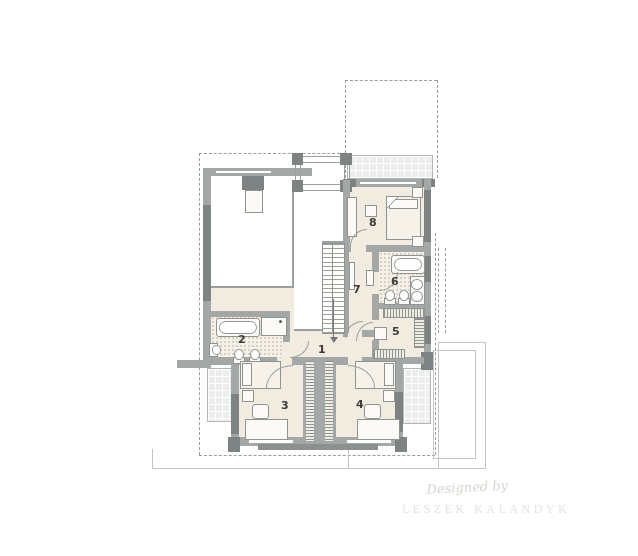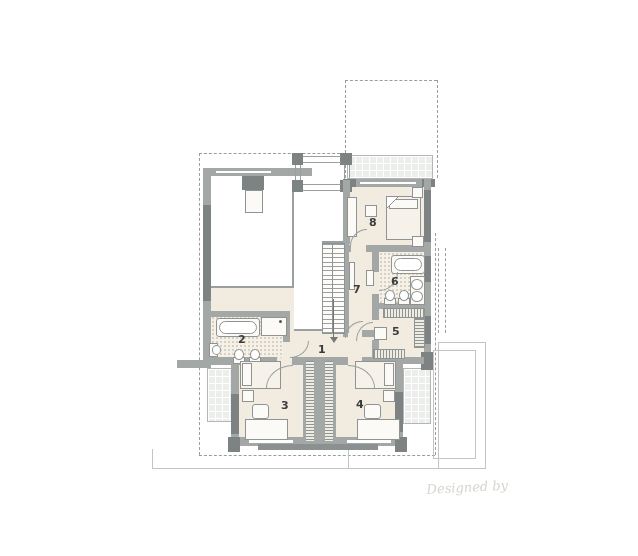--- a/index.html
+++ b/index.html
@@ -219,14 +219,15 @@
   <div class="lbl" style="left:318px;top:343px">1</div>
   <div class="lbl" style="left:238px;top:333px">2</div>
   <div class="lbl" style="left:281px;top:399px">3</div>
   <div class="lbl" style="left:356px;top:398px">4</div>
   <div class="lbl" style="left:392px;top:325px">5</div>
   <div class="lbl" style="left:391px;top:275px">6</div>
   <div class="lbl" style="left:353px;top:283px">7</div>
   <div class="lbl" style="left:369px;top:216px">8</div>
 
   <div class="wm1" style="left:418px;top:480px;width:90px">Designed by</div>
+  <div class="wm2" style="left:402px;top:502px">LESZEK KALANDYK</div>
 
 </div>
 
 </body></html>

